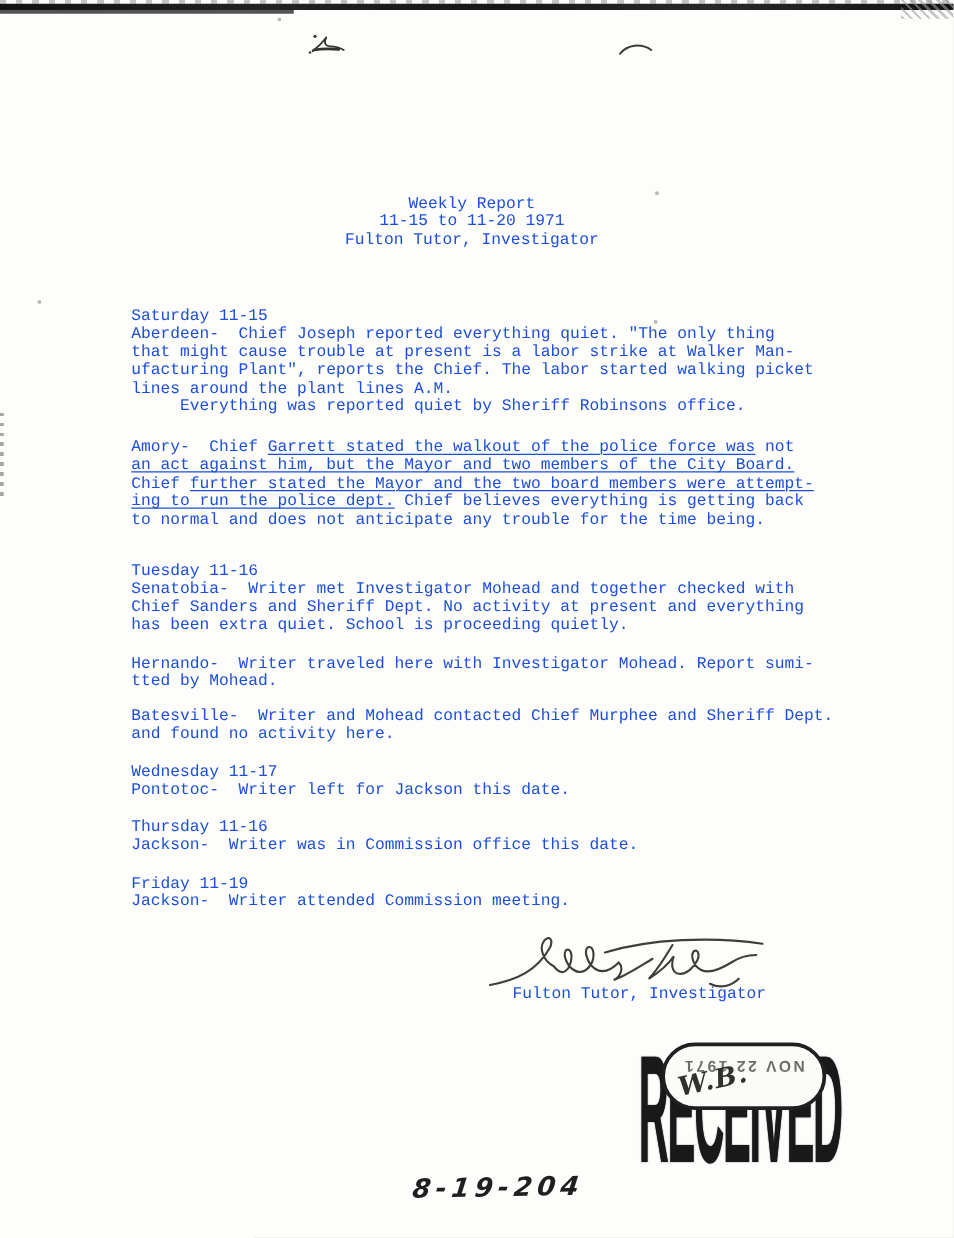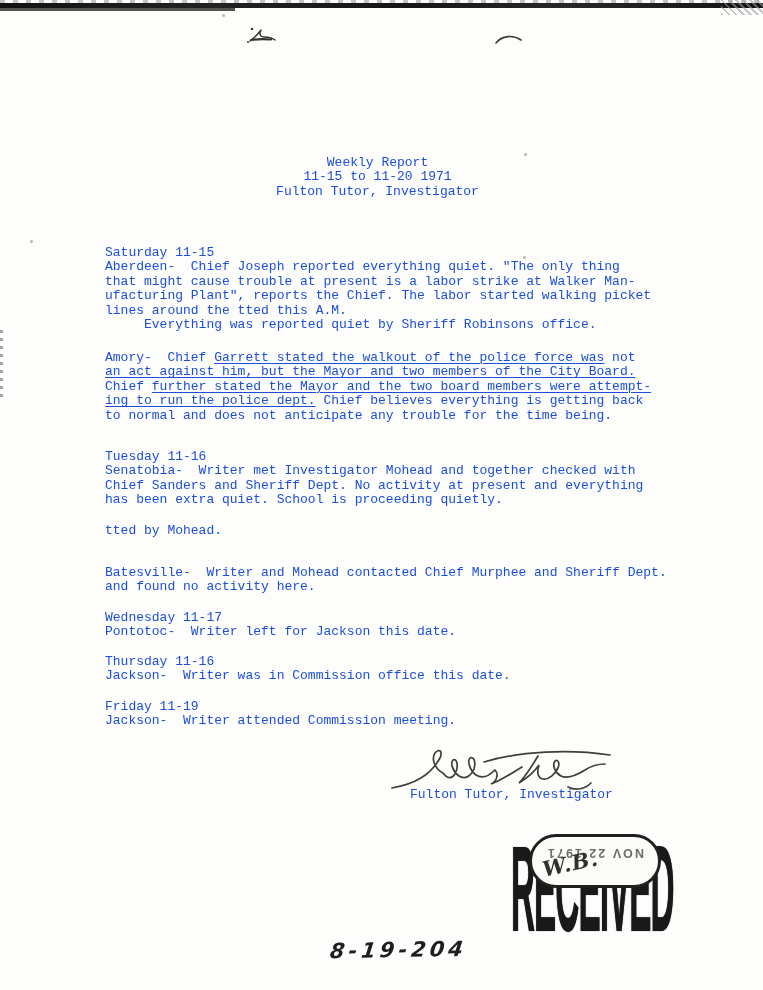--- a/index.html
+++ b/index.html
@@ -72,37 +72,38 @@
       <div class="tl">Weekly Report</div>
       <div class="tl">11-15 to 11-20 1971</div>
       <div class="tl">Fulton Tutor, Investigator</div>
     </div>
 
   <div class="par" style="top:246px">
       <div class="tl"><span>Saturday 11-15</span></div>
       <div class="tl"><span>Aberdeen-  Chief Joseph reported everything quiet. "The only thing</span></div>
       <div class="tl"><span>that might cause trouble at present is a labor strike at Walker Man-</span></div>
       <div class="tl"><span>ufacturing Plant", reports the Chief. The labor started walking picket</span></div>
-      <div class="tl"><span>lines around the tted this A.M.</span></div>
+      <div class="tl"><span>lines around the plant lines A.M.</span></div>
       <div class="tl"><span>     Everything was reported quiet by Sheriff Robinsons office.</span></div>
     </div>
   <div class="par" style="top:351px">
       <div class="tl"><span>Amory-  Chief </span><span class="u">Garrett stated the walkout of the police force was</span><span> not</span></div>
       <div class="tl"><span class="u">an act against him, but the Mayor and two members of the City Board.</span></div>
       <div class="tl"><span>Chief </span><span class="u">further stated the Mayor and the two board members were attempt-</span></div>
       <div class="tl"><span class="u">ing to run the police dept.</span><span> Chief believes everything is getting back</span></div>
       <div class="tl"><span>to normal and does not anticipate any trouble for the time being.</span></div>
     </div>
   <div class="par" style="top:450px">
       <div class="tl"><span>Tuesday 11-16</span></div>
       <div class="tl"><span>Senatobia-  Writer met Investigator Mohead and together checked with</span></div>
       <div class="tl"><span>Chief Sanders and Sheriff Dept. No activity at present and everything</span></div>
       <div class="tl"><span>has been extra quiet. School is proceeding quietly.</span></div>
     </div>
   <div class="par" style="top:524px">
+      <div class="tl"><span>Hernando-  Writer traveled here with Investigator Mohead. Report sumi-</span></div>
       <div class="tl"><span>tted by Mohead.</span></div>
     </div>
   <div class="par" style="top:566px">
       <div class="tl"><span>Batesville-  Writer and Mohead contacted Chief Murphee and Sheriff Dept.</span></div>
       <div class="tl"><span>and found no activity here.</span></div>
     </div>
   <div class="par" style="top:611px">
       <div class="tl"><span>Wednesday 11-17</span></div>
       <div class="tl"><span>Pontotoc-  Writer left for Jackson this date.</span></div>
     </div>

